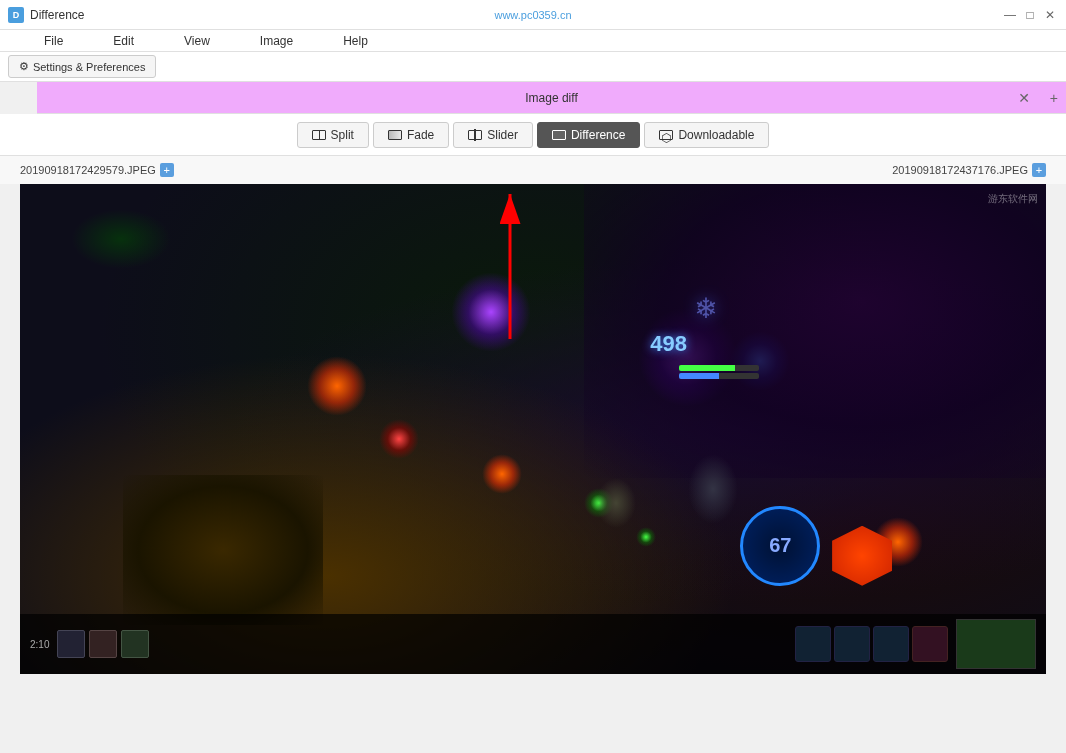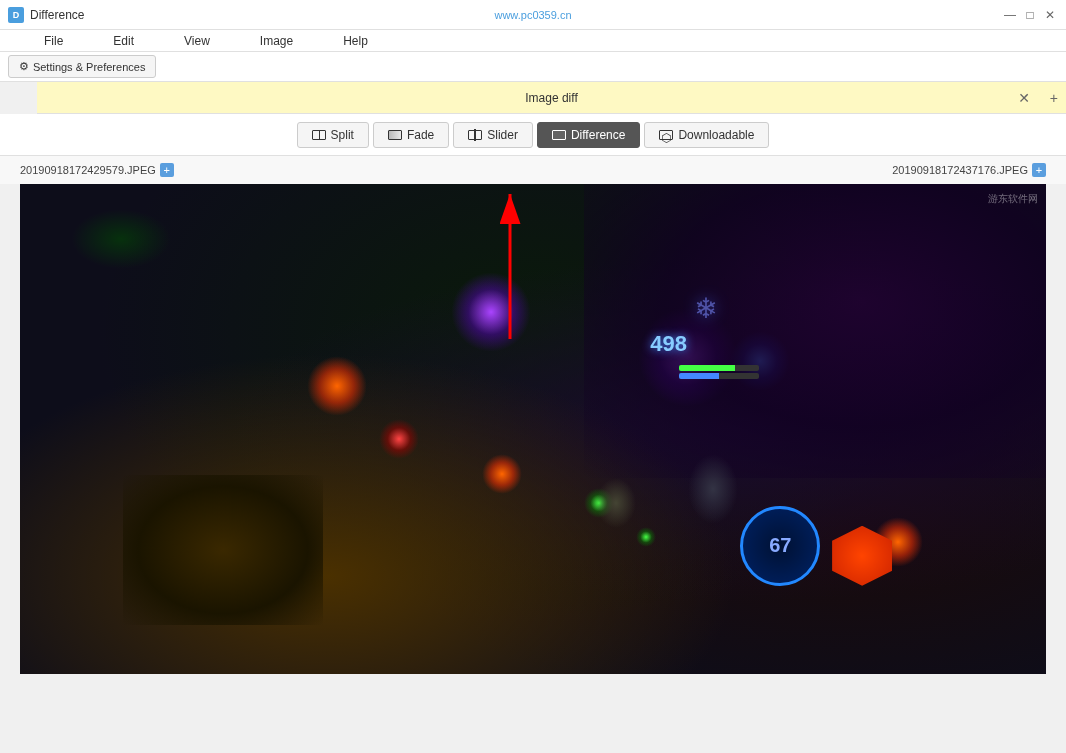--- a/index.html
+++ b/index.html
@@ -106,21 +106,21 @@
       border: 1px solid #ccc;
       border-radius: 3px;
       cursor: pointer;
       font-size: 11px;
       color: #333;
     }
 
     
     .image-diff-header {
       height: 32px;
-      background: #fef9c3;
+      background: #f0abfc;
       display: flex;
       align-items: center;
       justify-content: center;
       border-bottom: 1px solid #e0e0e0;
       position: relative;
       margin-left: 37px;
     }
     .image-diff-title {
       font-size: 12px;
       color: #333;
@@ -519,20 +519,36 @@
 
     <div class="circle-ui">
       <span>67</span>
     </div>
 
     <div class="shield-ui"></div>
 
     <div style="position:absolute;top:55%;right:30%;width:50px;height:70px;background:radial-gradient(ellipse,#334 0%,transparent 70%);border-radius:50%;"></div>
     <div style="position:absolute;top:60%;right:40%;width:40px;height:50px;background:radial-gradient(ellipse,#443 0%,transparent 70%);border-radius:50%;"></div>
 
+    <div class="hud-bottom">
+      <div style="color:#aaa;font-size:10px;">2:10</div>
+      <div style="display:flex;gap:4px;">
+        <div style="width:28px;height:28px;background:#223;border:1px solid #445;border-radius:2px;"></div>
+        <div style="width:28px;height:28px;background:#322;border:1px solid #544;border-radius:2px;"></div>
+        <div style="width:28px;height:28px;background:#232;border:1px solid #454;border-radius:2px;"></div>
+      </div>
+      <div style="flex:1;"></div>
+      <div style="display:flex;gap:3px;">
+        <div style="width:36px;height:36px;background:#112233;border:1px solid #224;border-radius:3px;"></div>
+        <div style="width:36px;height:36px;background:#112233;border:1px solid #224;border-radius:3px;"></div>
+        <div style="width:36px;height:36px;background:#112233;border:1px solid #224;border-radius:3px;"></div>
+        <div style="width:36px;height:36px;background:#331122;border:1px solid #422;border-radius:3px;"></div>
+      </div>
+      <div class="hud-minimap"></div>
+    </div>
 
     <div class="screenshot-watermark">游东软件网</div>
 
     <svg class="arrow-overlay" viewBox="0 0 1026 180" xmlns="http://www.w3.org/2000/svg">
 
       <defs>
         <marker id="arrowhead" markerWidth="10" markerHeight="7" refX="10" refY="3.5" orient="auto">
           <polygon points="0 0, 10 3.5, 0 7" fill="#ff0000"></polygon>
         </marker>
       </defs>

